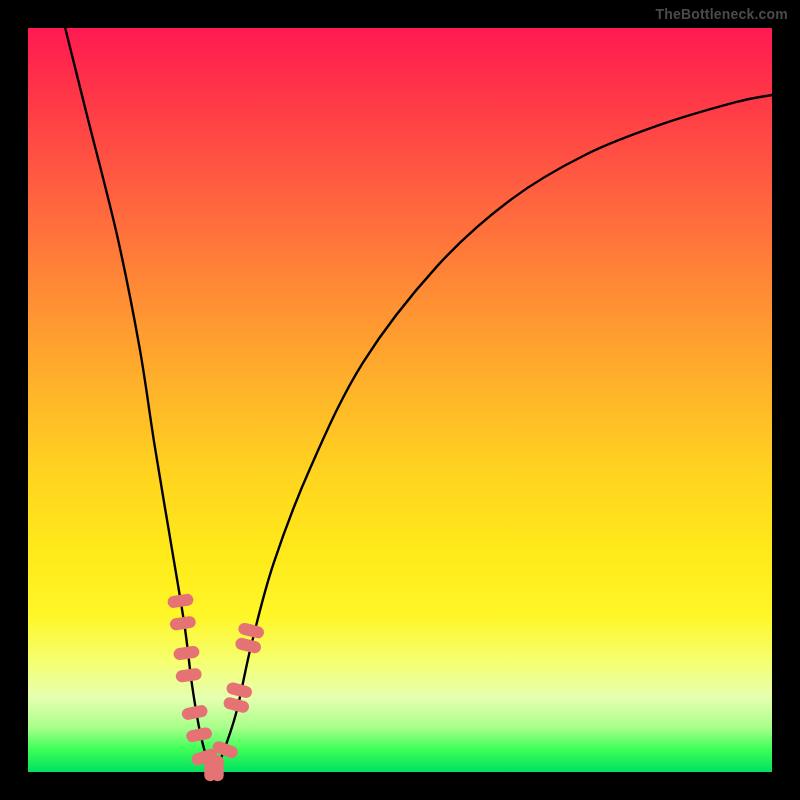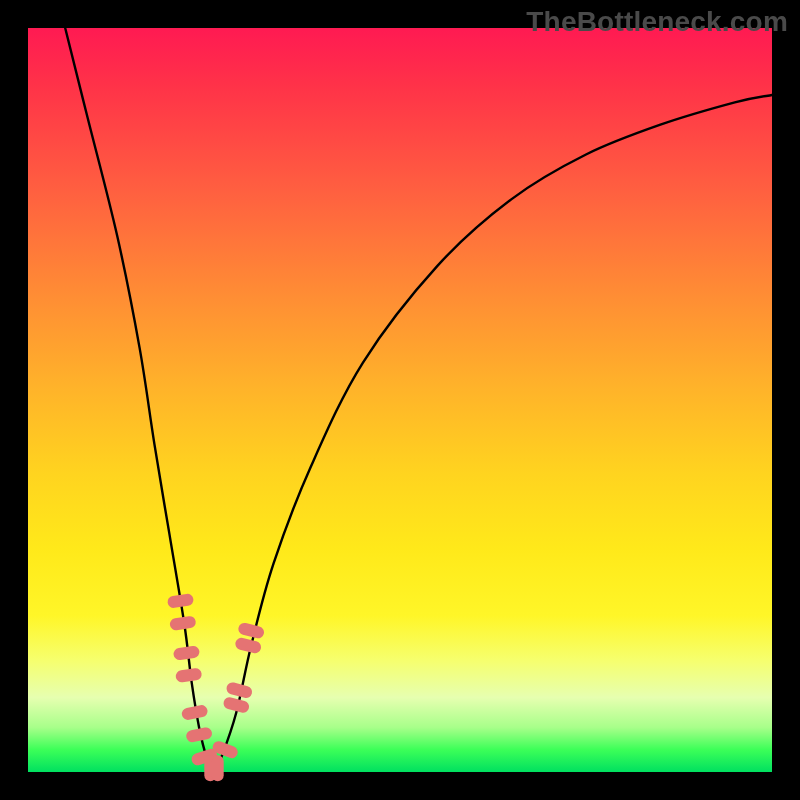--- a/index.html
+++ b/index.html
@@ -38,21 +38,21 @@
       #a8ff8a 94%,
       #3cff58 97%,
       #00e060 100%
     );
   }
   .watermark {
     position: absolute;
     top: 6px;
     right: 12px;
     color: #4a4a4a;
-    font-size: 28px;
+    font-size: 14px;
     font-weight: 600;
     letter-spacing: 0.2px;
     pointer-events: none;
   }
   svg.curve {
     position: absolute;
     left: 0; top: 0;
     width: 744px; height: 744px;
     overflow: visible;
   }

